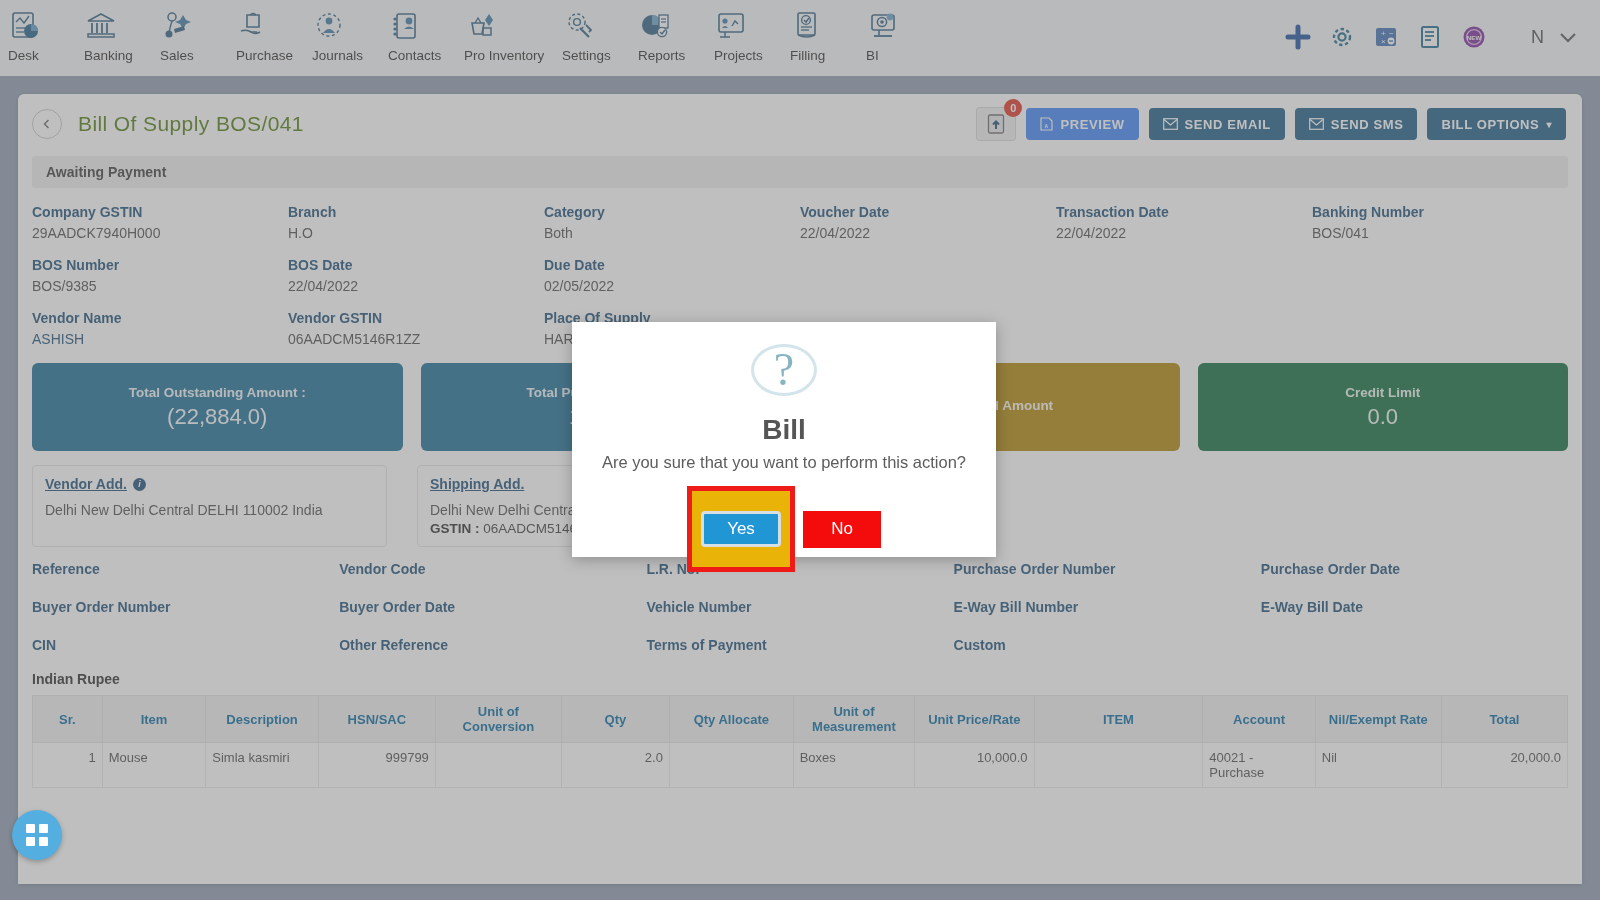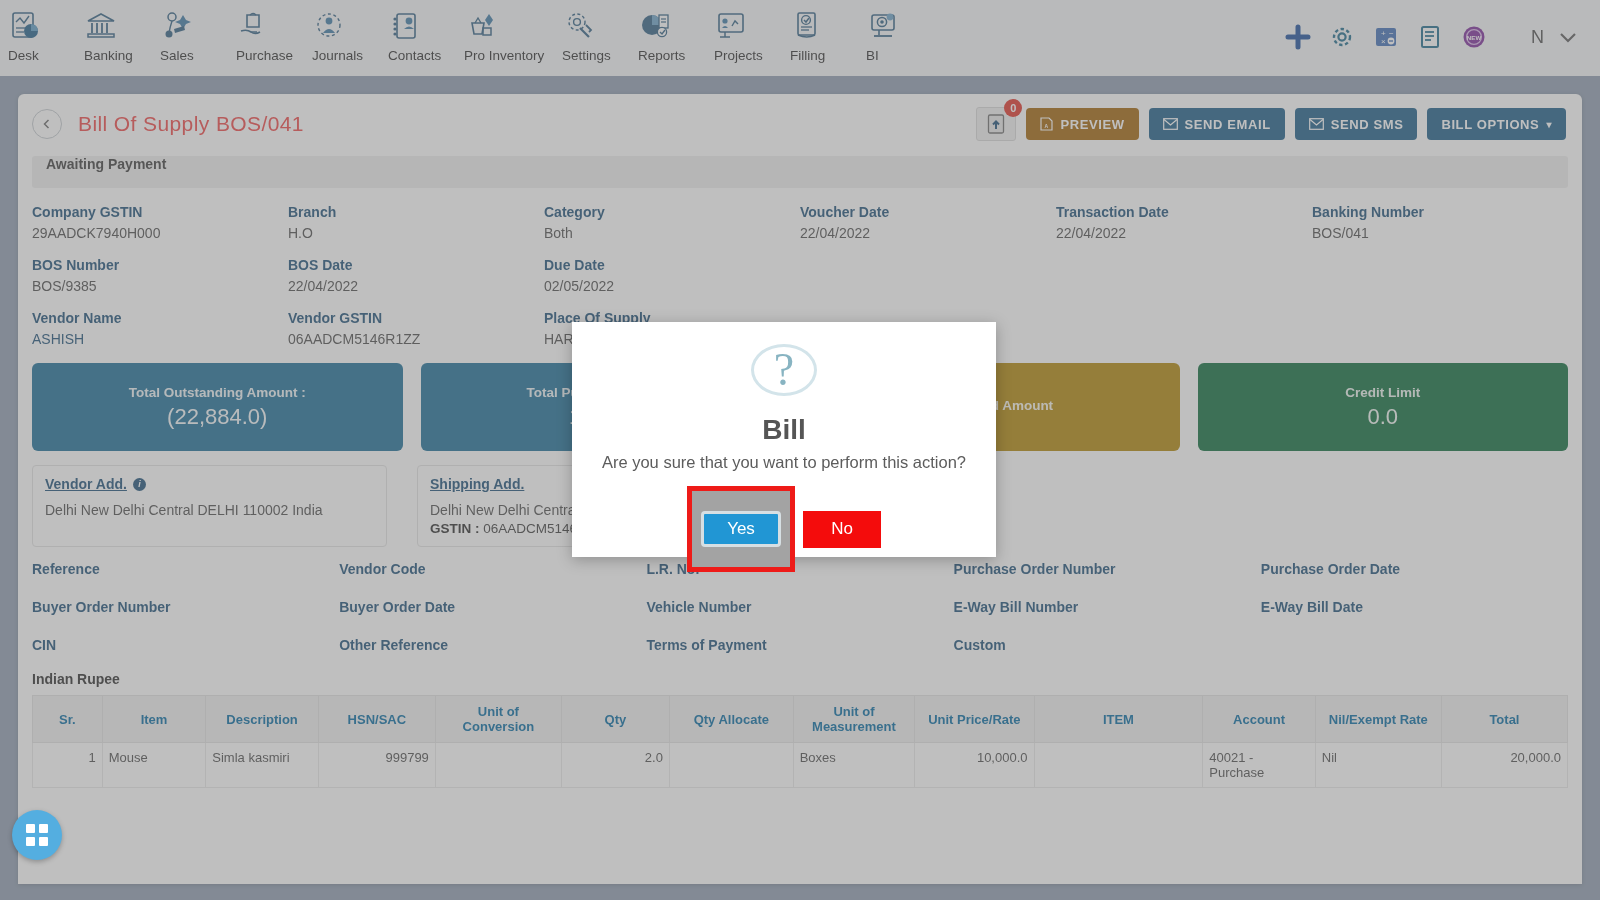--- a/index.html
+++ b/index.html
@@ -64,21 +64,21 @@
     padding: 0 16px 0 14px;
   }
   .back-btn {
     width: 30px; height: 30px; border-radius: 50%;
     border: 1px solid #c3c9ce; background: #fff;
     display: flex; align-items: center; justify-content: center;
     cursor: pointer; color: #555; font-size: 14px;
     flex: 0 0 auto;
   }
   .page-title {
-    font-size: 21px; color: #ef4444; margin-left: 16px;
+    font-size: 21px; color: #4d7c0f; margin-left: 16px;
     font-weight: normal; letter-spacing: .4px;
   }
   .head-actions { margin-left: auto; display: flex; align-items: center; gap: 10px; }
   .upload-btn {
     position: relative; width: 40px; height: 34px;
     background: #f0f0f0; border: 1px solid #d8d8d8; border-radius: 3px;
     display: flex; align-items: center; justify-content: center; cursor: pointer;
   }
   .badge {
     position: absolute; top: -9px; right: -7px;
@@ -92,21 +92,21 @@
     background: #1a5c87; color: #fff; cursor: pointer;
     font-size: 13px; font-weight: bold; letter-spacing: .6px;
     display: inline-flex; align-items: center; gap: 7px;
     font-family: "Liberation Sans", sans-serif;
   }
   .btn .caret { font-size: 10px; }
 
   .status-bar {
     margin: 2px 14px 0; height: 32px;
     background: #efefef; border-radius: 3px;
-    display: flex; align-items: flex-start; padding: 0 14px;
+    display: flex; align-items: center; padding: 0 14px;
     font-size: 14px; font-weight: bold; color: #3b3b3b;
   }
 
   
   .fields {
     padding: 16px 14px 0;
     display: grid; grid-template-columns: repeat(6, 1fr);
     row-gap: 16px; column-gap: 0;
   }
   .fld-label {
@@ -209,21 +209,21 @@
     margin-top: 18px;
   }
   .modal-text { font-size: 16.5px; color: #5c5c5c; margin-top: 7px; }
   .modal-btns {
     margin-top: 14px; display: flex; align-items: center; gap: 0;
     position: relative;
   }
   .hl-box {
     border: 5px solid #ee1b18; padding: 20px 9px;
     display: inline-flex; align-items: center; justify-content: center;
-    background: #a3a3a3;
+    background: #eab308;
   }
   .btn-yes {
     width: 80px; height: 36px; border-radius: 4px;
     background: #2196d4; color: #fff; font-size: 17px;
     border: 3px solid #d6dfe3; cursor: pointer;
     display: flex; align-items: center; justify-content: center;
     font-family: "Liberation Sans", sans-serif;
   }
   .btn-no {
     width: 78px; height: 37px; border-radius: 0;
@@ -459,21 +459,21 @@
 
         <div class="head-actions">
           <div class="upload-btn">
             <span class="badge" style="background: rgb(224, 49, 39);">0</span>
             <svg width="20" height="22" viewBox="0 0 20 22">
               <rect x="2.5" y="2" width="15" height="18" rx="1.5" fill="#e8e8e8" stroke="#6b6b6b" stroke-width="1.3"></rect>
               <path d="M10 16 v-7 M7 11.5 l3 -3 3 3" fill="none" stroke="#1b4f77" stroke-width="2"></path>
             </svg>
           </div>
 
-          <button class="btn" style="background: #a16207;">
+          <button class="btn" style="background: #3b82f6;">
             <svg width="13" height="14" viewBox="0 0 13 14">
               <path d="M1 1 h8 l3 3 v9 h-11 z" fill="none" stroke="#fff" stroke-width="1.2"></path>
               <text x="6.5" y="11" font-size="5" fill="#fff" text-anchor="middle" font-family="Liberation Sans, sans-serif">A</text>
             </svg>
             <span>PREVIEW</span>
           </button>
 
           <button class="btn" style="background: rgb(26, 92, 135);">
             <svg width="15" height="12" viewBox="0 0 15 12">
               <rect x="0.7" y="0.7" width="13.6" height="10.6" fill="none" stroke="#fff" stroke-width="1.2"></rect>

